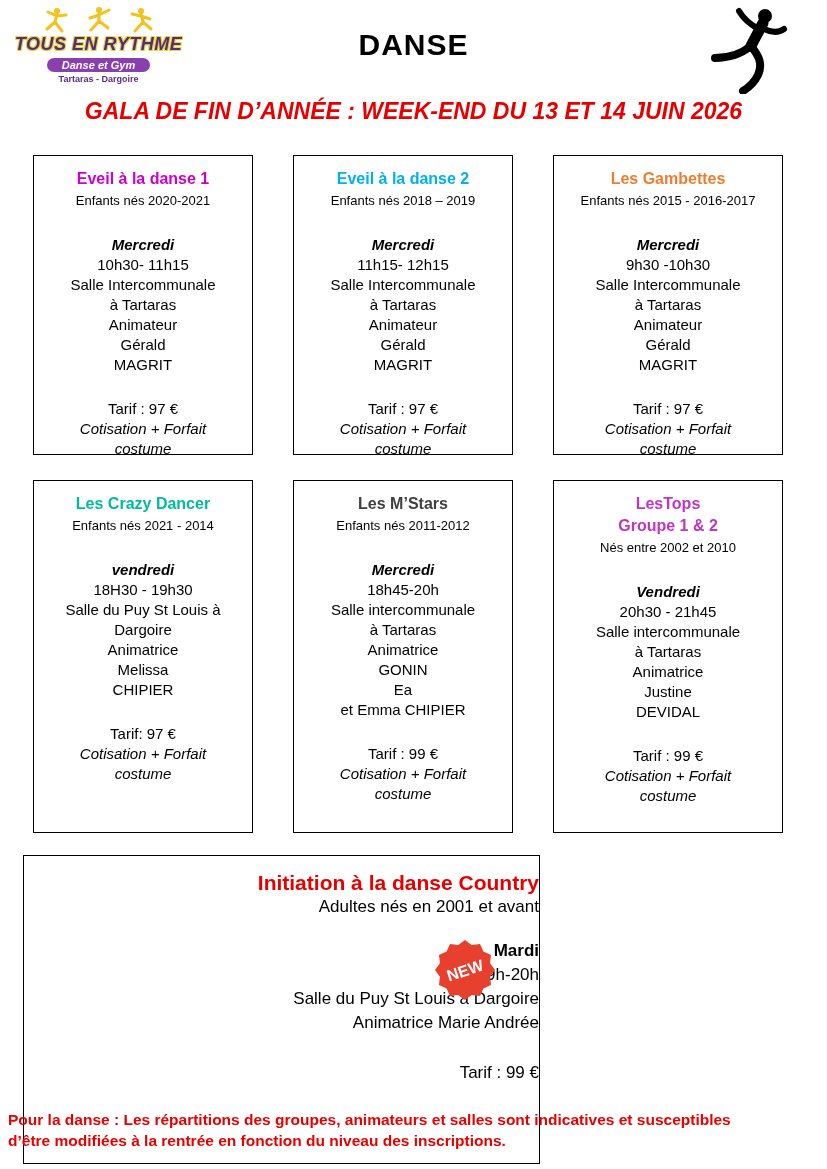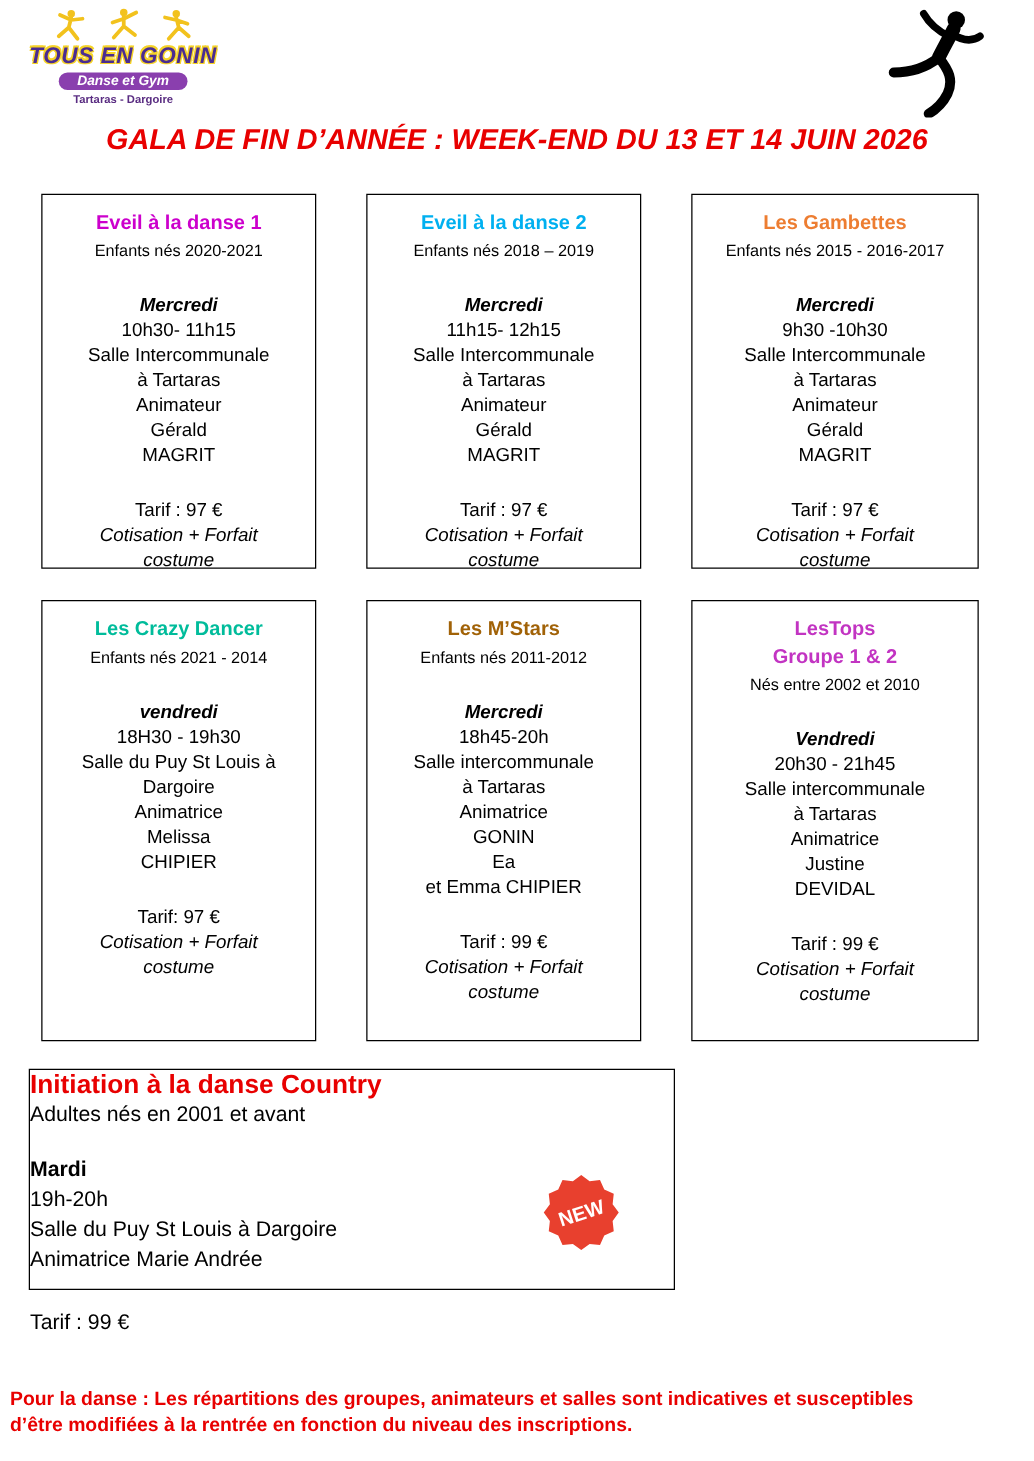--- a/index.html
+++ b/index.html
@@ -41,22 +41,22 @@
     border:1.5px solid #000; background:#fff; text-align:center;
     padding:12px 4px 10px; font-size:15px; line-height:20px;
   }
   .card-title { font-size:16px; font-weight:bold; line-height:22px; margin-bottom:1px; }
   .card-sub { font-size:13px; margin-bottom:24px; }
   .card-day { font-weight:bold;font-style:italic; }
   .card-tarif { margin-top:24px; }
   .card-note { font-style:italic; }
   
   .country {
-    position:absolute; left:23px; top:855px; width:517px; height:177px;
-    border:1.5px solid #000; text-align:left; 
+    position:absolute; left:23px; top:855px; width:517px; height:309px;
+    border:1.5px solid #000; text-align:right; padding-top:15px;
     font-size:17px; line-height:24px;
   }
   .country-title { font-size:21px; font-weight:bold; }
   .country-sub { font-size:17px; margin-bottom:20px; }
   .country-day { font-weight:bold; }
   .country-tarif { margin-top:26px; }
   .new-badge { position:absolute; right:42px; top:82px; }
   
   .footer {
     position:absolute; left:8px; top:1110px; width:812px;
@@ -73,27 +73,28 @@
     <svg class="logo-dancers" width="140" height="28" viewBox="0 0 140 28">
       <g stroke="#f2c21d" stroke-width="3" stroke-linecap="round" fill="none">
         <circle cx="28" cy="5" r="3" fill="#f2c21d" stroke="none"></circle>
         <path d="M28 8 L26 16 M26 16 L18 23 M26 16 L33 25 M28 10 L19 6 M28 10 L37 9"></path>
         <circle cx="70" cy="4" r="3" fill="#f2c21d" stroke="none"></circle>
         <path d="M70 7 L70 15 M70 15 L62 24 M70 15 L79 22 M70 9 L61 12 M70 9 L80 4"></path>
         <circle cx="112" cy="5" r="3" fill="#f2c21d" stroke="none"></circle>
         <path d="M112 8 L114 16 M114 16 L106 25 M114 16 L122 23 M112 10 L103 8 M112 10 L121 13"></path>
       </g>
     </svg>
-    <div class="logo-title">TOUS EN GONIN</div>
+    <div class="logo-title">TOUS EN RYTHME</div>
     <div>
       <span class="logo-ribbon">Danse et Gym</span>
     </div>
     <div class="logo-sub">Tartaras - Dargoire</div>
   </div>
 
+  <h1 class="page-title">DANSE</h1>
 
   <svg class="dancer-silhouette" width="80" height="88" viewBox="0 0 80 88">
     <circle cx="56" cy="10" r="7" fill="#000"></circle>
     <path d="M54 17 C50 25 46 32 42 40" stroke="#000" stroke-width="11" stroke-linecap="round" fill="none"></path>
     <path d="M52 21 C60 26 68 28 75 23" stroke="#000" stroke-width="6" stroke-linecap="round" fill="none"></path>
     <path d="M50 23 C42 19 34 12 30 5" stroke="#000" stroke-width="6" stroke-linecap="round" fill="none"></path>
     <path d="M42 40 C32 48 19 52 6 52" stroke="#000" stroke-width="8" stroke-linecap="round" fill="none"></path>
     <path d="M42 40 C50 50 54 58 49 69 C45 77 39 82 34 85" stroke="#000" stroke-width="8" stroke-linecap="round" fill="none"></path>
   </svg>
 
@@ -174,21 +175,21 @@
           <div>Melissa</div>
           <div>CHIPIER</div>
         </div>
       <div class="card-tarif">Tarif: 97 €</div>
       <div class="card-note">
           <div>Cotisation + Forfait</div>
           <div>costume</div>
         </div>
     </div>
       <div class="card">
-      <div class="card-title" style="color: #a16207;">
+      <div class="card-title" style="color: #404040;">
           <div>Les M’Stars</div>
         </div>
       <div class="card-sub">Enfants nés 2011-2012</div>
       <div class="card-day">Mercredi</div>
       <div class="card-lines">
           <div>18h45-20h</div>
           <div>Salle intercommunale</div>
           <div>à Tartaras</div>
           <div>Animatrice</div>
           <div>GONIN</div>

